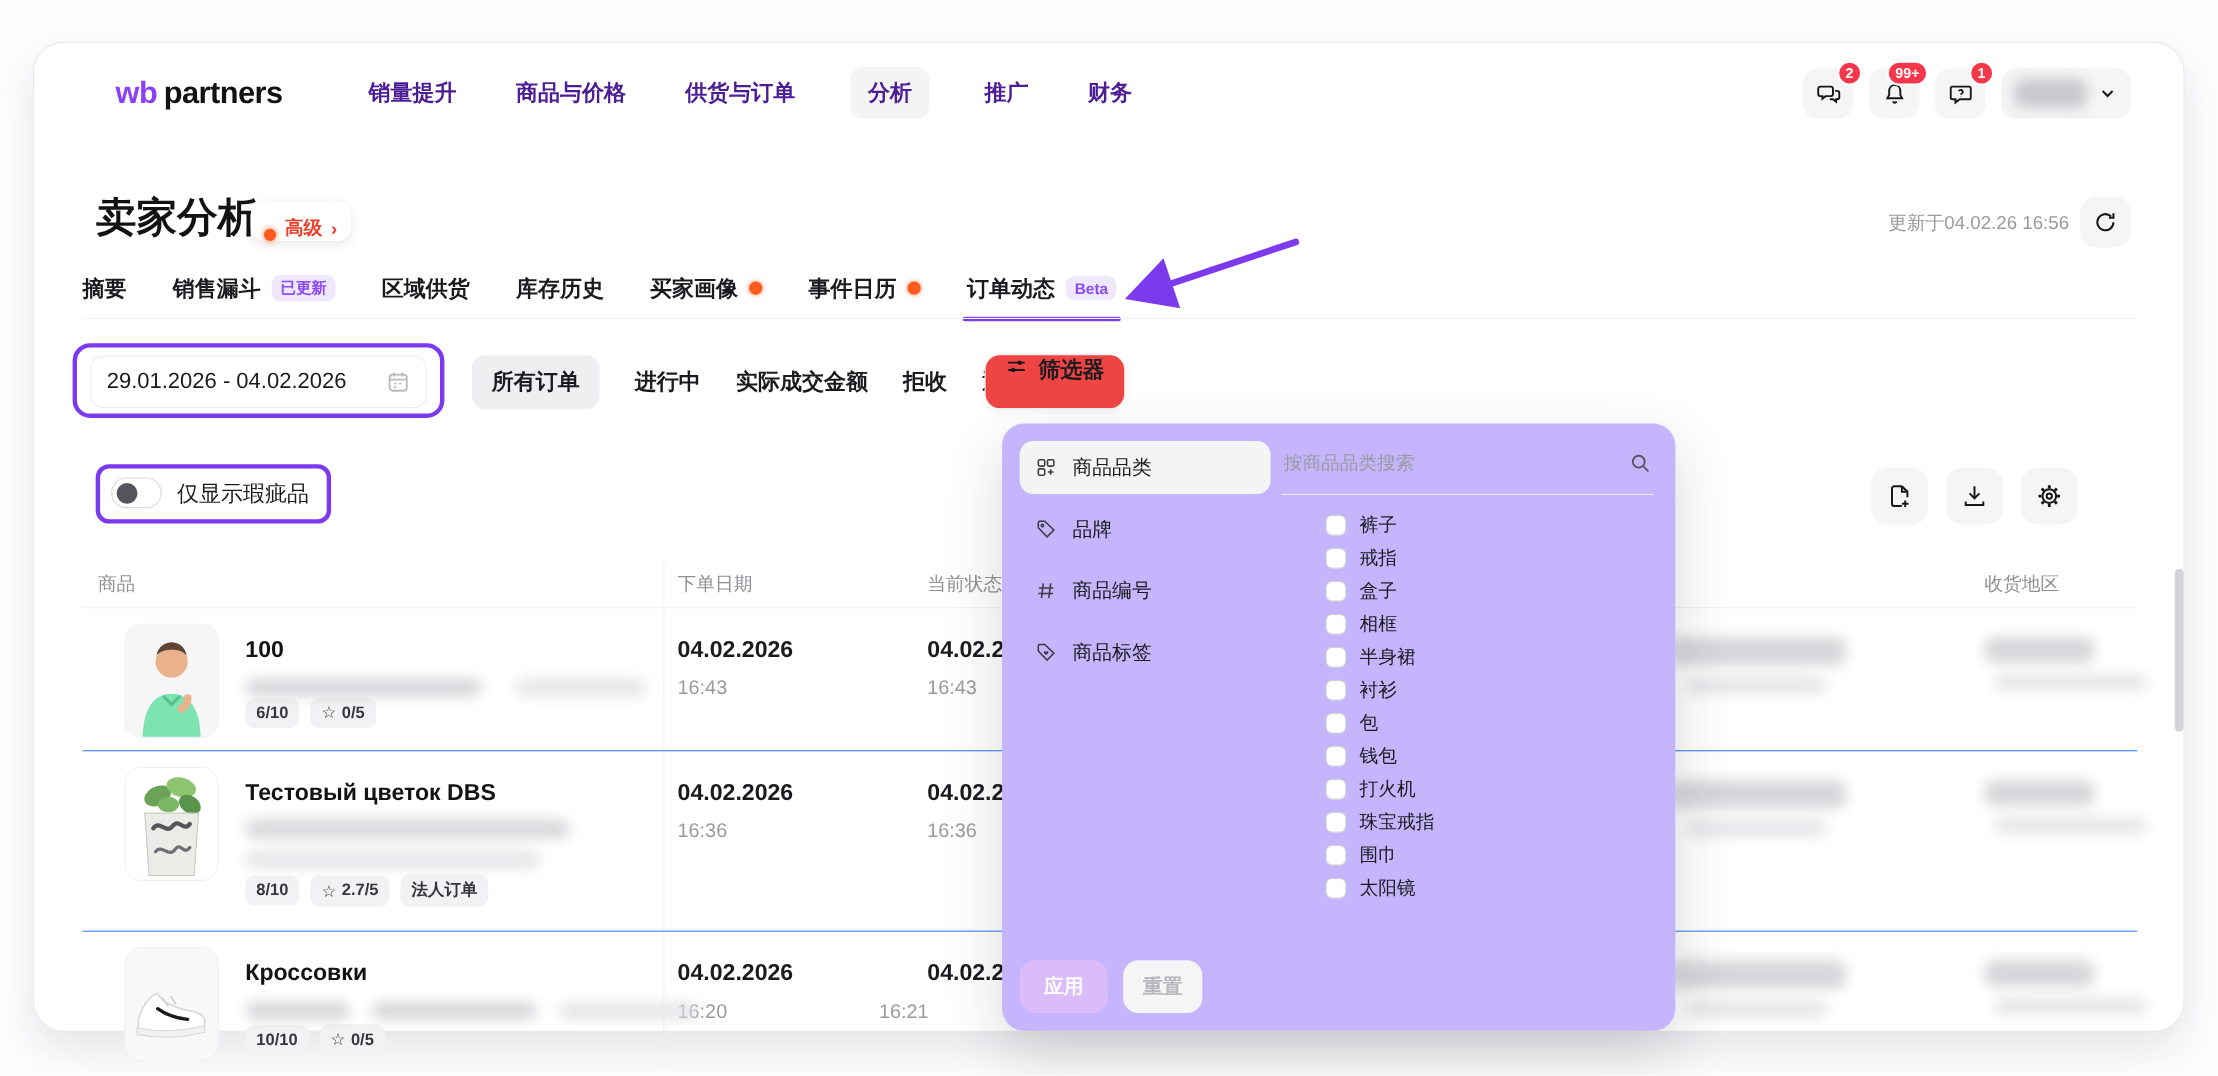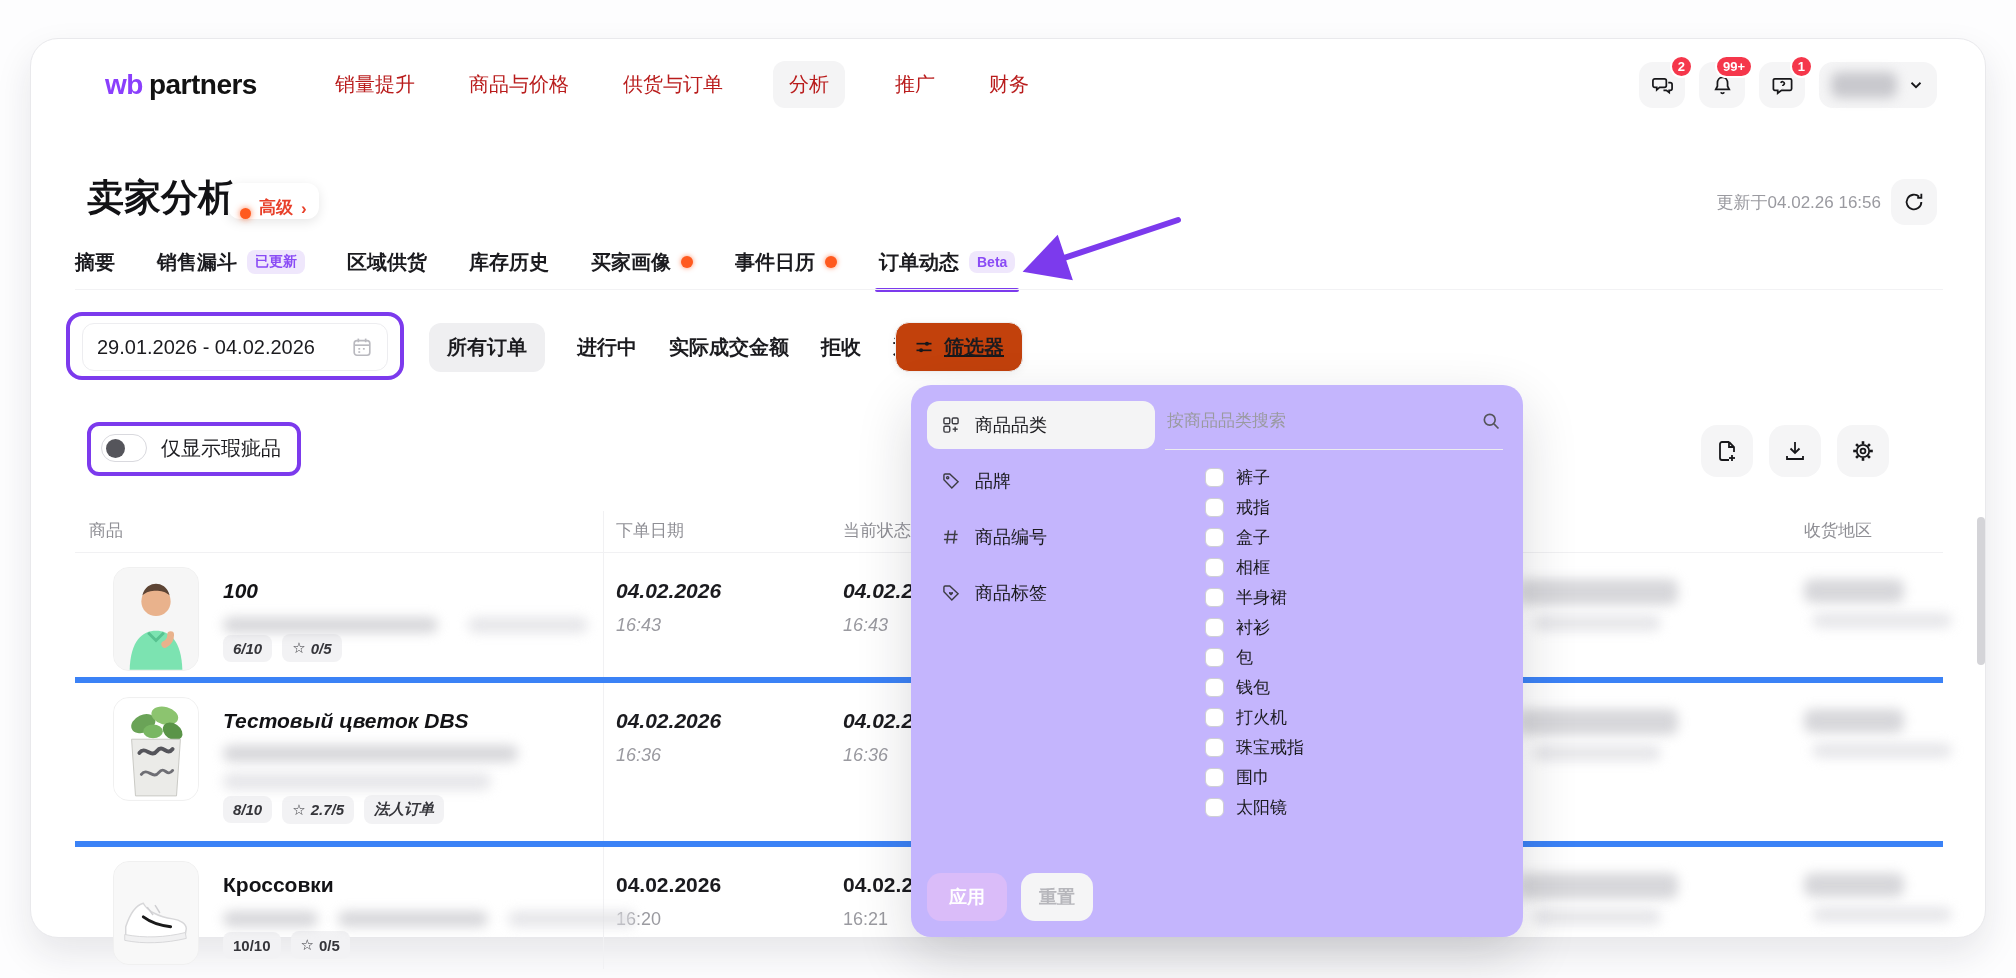--- a/index.html
+++ b/index.html
@@ -10,21 +10,21 @@
   .card { position:absolute; left:30px; top:38px; width:1956px; height:900px;
           background:#fff; border:1px solid #e9e9ec; border-radius:28px;
           box-shadow:0 16px 36px rgba(30,30,45,.10); }
 
   
   .topbar { position:absolute; left:0; top:0; width:100%; height:92px; }
   .logo { position:absolute; left:74px; top:30px; font-size:28px; font-weight:800; letter-spacing:-.5px; }
   .logo .wb { color:#8a3ffc; }
   .logo .pt { color:#121212; margin-left:6px;margin-top:15px; }
   .nav { position:absolute; left:300px; top:22px; display:flex; align-items:center; gap:46px; }
-  .nav-item { font-size:20px; font-weight:400; color:#b91c1c; cursor:pointer; padding:10px 4px; border-radius:12px; white-space:nowrap; }
+  .nav-item { font-size:20px; font-weight:700; color:#4c1d95; cursor:pointer; padding:10px 4px; border-radius:12px; white-space:nowrap; }
   .nav-item.active { background:#f4f4f5; padding:10px 16px; }
   .top-right { position:absolute; right:48px; top:23px; display:flex; align-items:center; gap:14px; }
   .icon-btn { position:relative; width:46px; height:46px; border-radius:14px; background:#f5f5f6;
               display:flex; align-items:center; justify-content:center; cursor:pointer; }
   .icon-btn svg { width:23px; height:23px; stroke:#17171a; fill:none; stroke-width:1.8; }
   .count-badge { position:absolute; top:-7px; right:-8px; min-width:23px; height:23px; padding:0 6px;
                  background:#f5374b; color:#fff; font-size:13px; font-weight:700; border-radius:12px;
                  display:flex; align-items:center; justify-content:center; border:2px solid #fff; }
   .user-pill { width:118px; height:46px; border-radius:14px; background:#f5f5f6; display:flex;
                align-items:center; justify-content:space-between; padding:0 12px; cursor:pointer; }
@@ -58,43 +58,43 @@
   .ann-box { position:absolute; border:4px solid #7c3aed; border-radius:16px; pointer-events:none; z-index:70; }
   .date-field { position:absolute; left:51px; top:284px; width:306px; height:48px; background:#fff;
                 border:1px solid #ededf0; border-radius:12px; display:flex; align-items:center;
                 justify-content:space-between; padding:0 14px; cursor:pointer; }
   .date-field input { border:none; outline:none; font-size:20px; color:#1b1b1f; width:240px;
                       font-family:inherit; background:transparent; }
   .date-field svg { width:22px; height:22px; stroke:#b9b9bf; fill:none; stroke-width:1.8; }
   .segments { position:absolute; left:398px; top:284px; display:flex; align-items:center; gap:32px; height:48px; }
   .seg { font-size:20px; font-weight:700; color:#1b1b1f; cursor:pointer; white-space:nowrap; }
   .seg.active { background:#efeff1; border-radius:12px; padding:11px 18px; }
-  .filter-btn { position:absolute; left:864px; top:283px; height:50px; display:flex; align-items:center; gap:10px;
-                background:#c2410c; border:1px solid #f0f0f2; border-radius:14px; padding:0 18px; cursor:pointer;
-                box-shadow:0 2px 10px rgba(0,0,0,.05); z-index:40;text-decoration:underline; }
+  .filter-btn { position:absolute; left:864px; top:283px; height:50px; display:flex; align-items:flex-start; gap:10px;
+                background:#ef4444; border:1px solid #f0f0f2; border-radius:14px; padding:0 18px; cursor:pointer;
+                box-shadow:0 2px 10px rgba(0,0,0,.05); z-index:40; }
   .filter-btn svg { width:20px; height:20px; stroke:#17171a; fill:none; stroke-width:2; }
   .filter-btn span { font-size:20px; font-weight:600; color:#1b1b1f; }
 
   
   .toggle-wrap { position:absolute; left:70px; top:395px; display:flex; align-items:center; gap:14px; cursor:pointer; }
   .switch { width:46px; height:28px; border-radius:15px; background:#fff; border:1.5px solid #d9d9de; position:relative; }
   .switch .knob { position:absolute; left:4px; top:3.5px; width:19px; height:19px; border-radius:50%; background:#55555b; }
   .toggle-label { font-size:20px; color:#1b1b1f; }
 
   
   .table-actions { position:absolute; right:96px; top:386px; display:flex; gap:16px; }
   .table-actions .icon-btn { width:52px; height:52px; border-radius:16px; }
   .table-actions svg { width:24px; height:24px; }
 
   
   .thead { position:absolute; left:44px; top:472px; width:1868px; height:42px; border-bottom:1px solid #f1f1f3; }
   .th { position:absolute; top:8px; font-size:17px; color:#8f8f95; white-space:nowrap; }
   .col-divider { position:absolute; left:572px; top:472px; width:1px; height:458px; background:#f1f1f3; }
   .trow { position:absolute; left:44px; width:1868px; }
-  .trow.bordered { border-bottom:6px solid #3b82f6;font-style:italic; }
+  .trow.bordered { border-bottom:1px solid #3b82f6; }
   .p-img { position:absolute; left:38px; top:14px; width:86px; height:104px; border-radius:16px;
            background:#f7f7f7; border:1px solid #f0f0f0; overflow:hidden; }
   .p-img svg { width:100%; height:100%; }
   .p-name { position:absolute; left:148px; top:26px; font-size:21px; font-weight:700; color:#131316; }
   .blur-bar { position:absolute; border-radius:8px; background:#c6c6cb; filter:blur(6px); opacity:.7; }
   .blur-bar.light { background:#e0e0e4; opacity:.8; }
   .badges { position:absolute; left:148px; display:flex; gap:10px;align-items:center; }
   .pill { background:#f2f2f4; border-radius:8px; padding:5px 10px; font-size:15px; font-weight:600;
           color:#35353a; display:flex; align-items:center; gap:5px; white-space:nowrap; }
   .pill .star { font-size:15px; color:#35353a; }
@@ -374,21 +374,21 @@
     <div class="badges" style="top: 84px;">
       <span class="pill">10/10</span>
       <span class="pill star-pill">
               <span class="star">☆</span>
               <span class="star-val"> 0/5</span>
             </span>
     </div>
     <div class="cell-date od" style="left:541px; top:26px;">04.02.2026</div>
     <div class="cell-time ot" style="left:541px; top:62px;">16:20</div>
     <div class="cell-date sd" style="left:768px; top:26px;">04.02.2026</div>
-    <div class="cell-time st" style="left:768px; top:62px;">16:21</div>
+    <div class="cell-time st" style="left:724px; top:62px;">16:21</div>
     <div class="blur-bar" style="left:1443px; top:26px; width:160px; height:26px;"></div>
     <div class="blur-bar light" style="left:1458px; top:62px; width:128px; height:16px;"></div>
     <div class="blur-bar" style="left:1729px; top:26px; width:100px; height:24px;"></div>
     <div class="blur-bar light" style="left:1737px; top:60px; width:140px; height:15px;"></div>
   <div class="blur-bar" style="left: 148px; top: 64px; width: 95px; height: 16px;"></div>
           <div class="blur-bar" style="left: 263px; top: 64px; width: 150px; height: 16px;"></div>
           <div class="blur-bar light" style="left: 433px; top: 64px; width: 128px; height: 16px;"></div>
         </div>
       </div>
     <div class="v-scroll"></div>

